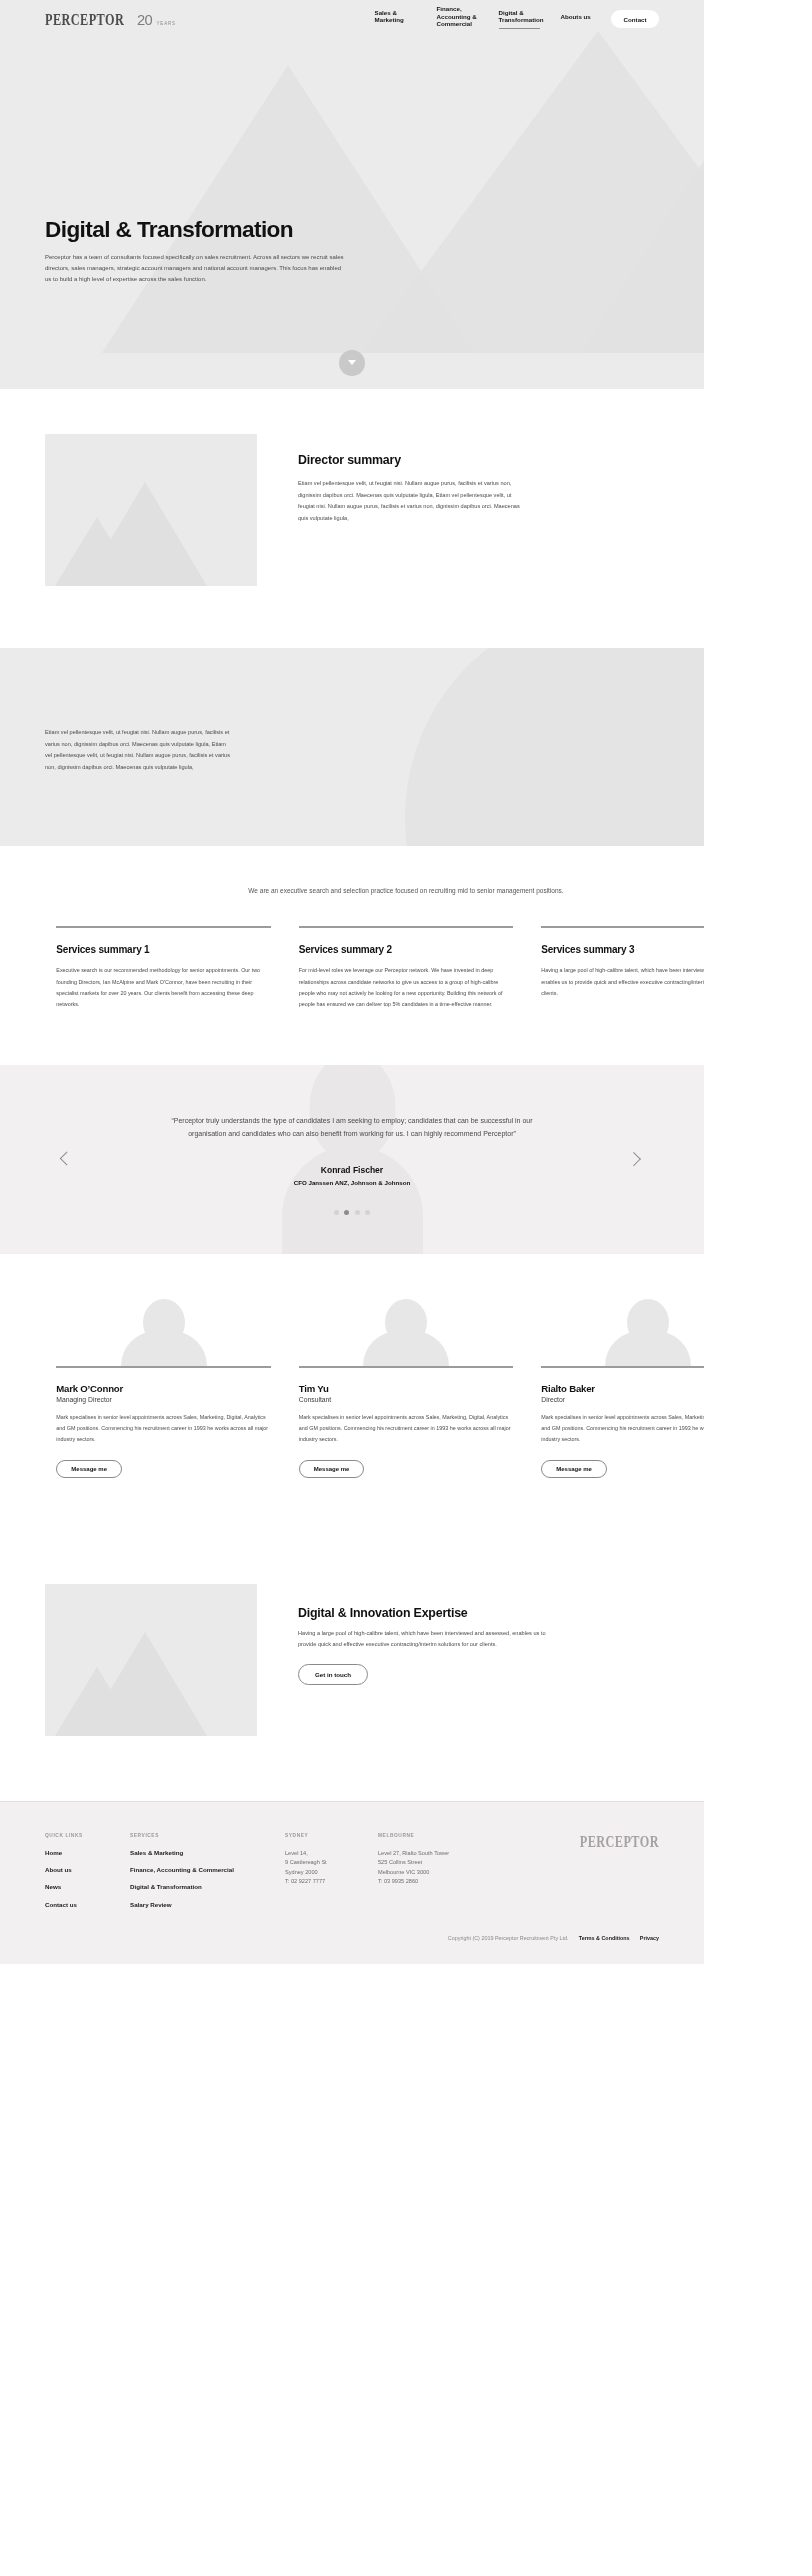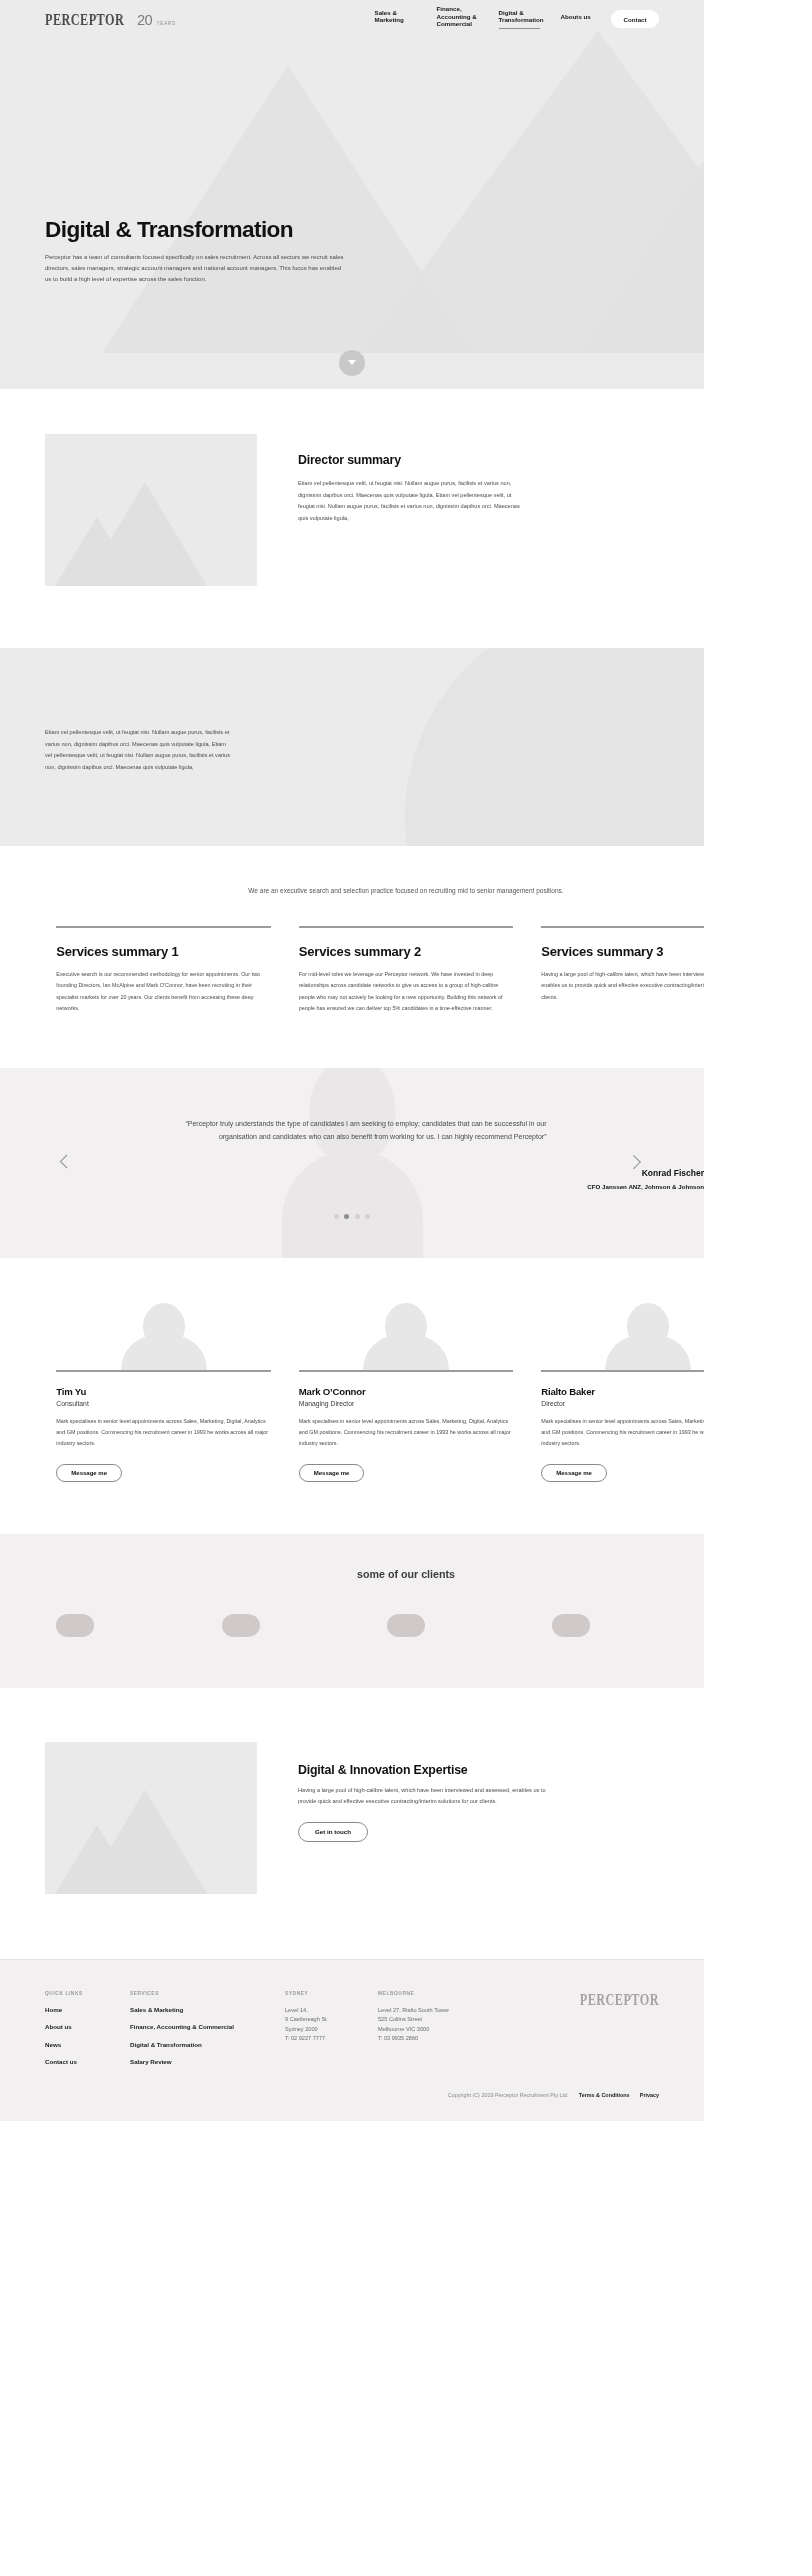--- a/index.html
+++ b/index.html
@@ -120,21 +120,21 @@
   }
   .sec-transform .wrap { position:relative; z-index:2; }
   .trans-body { max-width:186px; }
 
   
   .sec-services { background:#fff; padding:41px 0 54px; }
   .lede { font-size:6.5px; color:#555; text-align:center; margin-bottom:32px; }
   .svc-grid { display:flex; gap:28px; padding:0 11.3px; }
   .svc { flex:1; }
   .svc-rule { height:1.7px; background:#9b9b9b; width:100%; margin-bottom:16px; }
-  .svc h3 { font-size:13px; font-weight:700; line-height:1.25; color:#111; letter-spacing:-0.2px; }
+  .svc h3 { font-size:10px; font-weight:700; line-height:1.25; color:#111; letter-spacing:-0.2px; }
   .svc p { margin-top:9px; font-size:5.4px; line-height:2.1; color:#4b4b4b; }
 
   
   .sec-quote {
     background:#f2f0f0; position:relative; overflow:hidden;
     padding:50px 0 39px; text-align:center;
   }
   .silhouette {
     position:absolute; left:50%; transform:translateX(-50%);
     top:-11.3px; width:141px; height:259px; z-index:1; opacity:.55;
@@ -142,21 +142,21 @@
   .sil-head {
     position:absolute; left:50%; transform:translateX(-50%);
     top:0; width:86px; height:107px; border-radius:50% 50% 46% 46%;
     background:#e3e1e1;
   }
   .sil-body {
     position:absolute; left:50%; transform:translateX(-50%);
     top:93px; width:141px; height:169px;
     border-radius:73px 73px 0 0; background:#e3e1e1;
   }
-  .sec-quote .inner { position:relative; z-index:3;text-align:right; }
+  .sec-quote .inner { position:relative; z-index:3; }
   .quote {
     font-size:7px; line-height:1.85; color:#4a4a4a;
     max-width:389px; margin:0 auto;
   }
   .q-name { margin-top:24px; font-size:8.5px; font-weight:700; color:#111; }
   .q-role { margin-top:4.5px; font-size:6.2px; font-weight:700; color:#111; }
   .arrow {
     position:absolute; top:50%; margin-top:-10.2px; z-index:4;
     width:13.5px; height:20.3px; cursor:pointer;
   }
@@ -346,66 +346,54 @@
   <section class="sec-team">
     <div class="wrap">
       <div class="team-grid">
 
         <div class="member">
           <div class="avatar">
             <div class="av-head"></div>
             <div class="av-body"></div>
           </div>
           <div class="mem-rule"></div>
-          <div class="mem-name">Tim Yu</div>
-          <div class="mem-role">Consultant</div>
+          <div class="mem-name">Mark O’Connor</div>
+          <div class="mem-role">Managing Director</div>
           <p class="mem-bio">Mark specialises in senior level appointments across Sales, Marketing, Digital, Analytics and GM positions. Commencing his recruitment career in 1993 he works across all major industry sectors.</p>
           <button class="btn-outline">Message me</button>
         </div>
 
         <div class="member">
           <div class="avatar">
             <div class="av-head"></div>
             <div class="av-body"></div>
           </div>
           <div class="mem-rule"></div>
-          <div class="mem-name">Mark O’Connor</div>
-          <div class="mem-role">Managing Director</div>
+          <div class="mem-name">Tim Yu</div>
+          <div class="mem-role">Consultant</div>
           <p class="mem-bio">Mark specialises in senior level appointments across Sales, Marketing, Digital, Analytics and GM positions. Commencing his recruitment career in 1993 he works across all major industry sectors.</p>
           <button class="btn-outline">Message me</button>
         </div>
 
         <div class="member">
           <div class="avatar">
             <div class="av-head"></div>
             <div class="av-body"></div>
           </div>
           <div class="mem-rule"></div>
           <div class="mem-name">Rialto Baker</div>
           <div class="mem-role">Director</div>
           <p class="mem-bio">Mark specialises in senior level appointments across Sales, Marketing, Digital, Analytics and GM positions. Commencing his recruitment career in 1993 he works across all major industry sectors.</p>
           <button class="btn-outline">Message me</button>
         </div>
 
       </div>
     </div>
   </section>
 
-  <section class="sec-clients">
-    <div class="wrap">
-      <h2 class="clients-title">some of our clients</h2>
-      <div class="client-row">
-        <div class="client-logo"></div>
-        <div class="client-logo"></div>
-        <div class="client-logo"></div>
-        <div class="client-logo"></div>
-        <div class="client-logo"></div>
-      </div>
-    </div>
-  </section>
 
   <section class="sec-expertise">
     <div class="wrap">
       <div class="two-col">
         <div class="img-ph">
           <div class="m1"></div>
           <div class="m2"></div>
         </div>
         <div class="exp-text">
           <h2 class="exp-title">Digital &amp; Innovation Expertise</h2>

